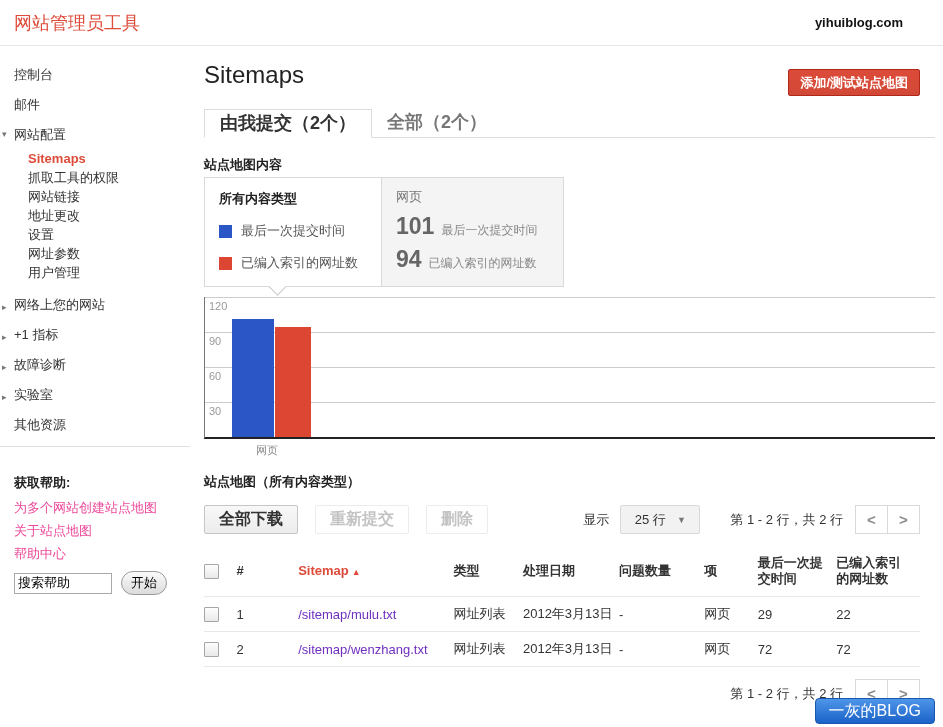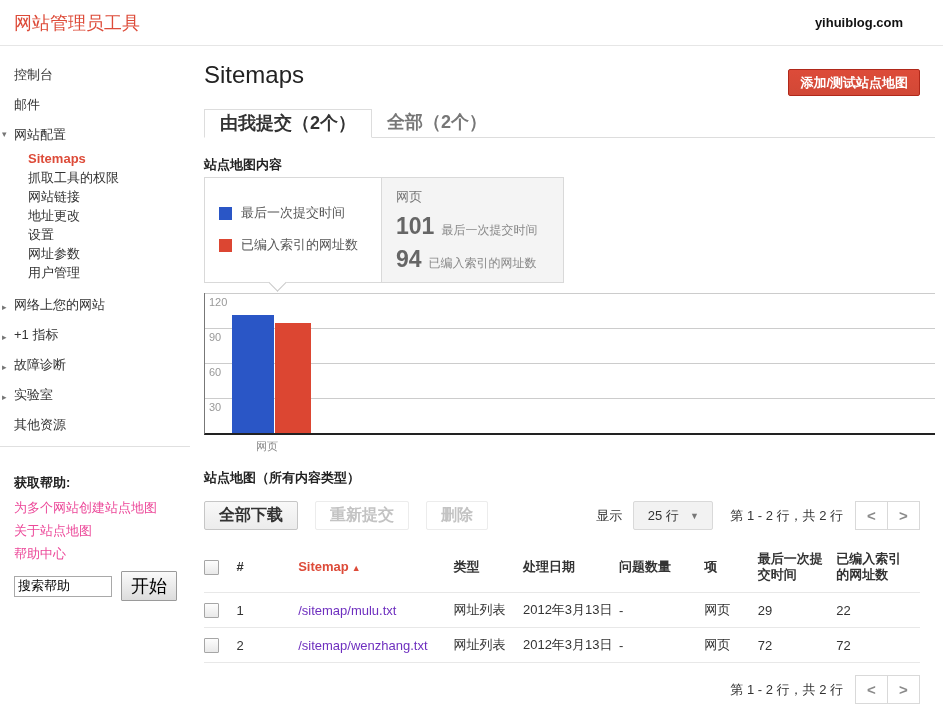--- a/index.html
+++ b/index.html
@@ -24,22 +24,22 @@
   .sub-list{margin:5px 0 14px 14px;}
   .sub-item{line-height:19px;cursor:pointer;color:#333;}
   .sub-item.active{color:#dd4b39;font-weight:bold;}
   .side-sec{position:relative;margin-bottom:13px;line-height:17px;cursor:pointer;}
   .side-divider{border:none;border-top:1px solid #e0e0e0;margin:12px 0 0 -14px;width:190px;}
   .help-title{font-weight:bold;margin-top:27px;color:#222;}
   .help-link{color:#ec4899;margin-top:9px;line-height:14px;cursor:pointer;}
   .help-search{margin-top:10px;display:flex;align-items:center;}
   .help-search input{width:90px;height:17px;border:1px solid #a9a9a9;font-size:13px;
        padding:1px 3px;font-family:inherit;}
-  .go-btn{margin-left:9px;padding:2px 9px;border:1px solid #9a9a9a;border-radius:1px;
-       background:linear-gradient(#fafafa,#dcdcdc);font-size:18px;font-family:inherit;cursor:pointer;}
+  .go-btn{margin-left:9px;padding:2px 9px;border:1px solid #9a9a9a;border-radius:12px;
+       background:linear-gradient(#fafafa,#dcdcdc);font-size:13px;font-family:inherit;cursor:pointer;}
 
   
   .main-top{display:flex;justify-content:space-between;align-items:flex-start;}
   h1{font-size:24px;font-weight:normal;color:#222;margin:0;line-height:26px;}
   .add-btn{margin-top:7px;margin-right:15px;height:27px;padding:0 11px;border-radius:2px;
        background:linear-gradient(#dd4b39,#d14836);border:1px solid #b0281a;
        color:#fff;font-weight:bold;font-size:13px;font-family:inherit;cursor:pointer;}
 
   
   .tabs{margin-top:13px;display:flex;border-bottom:1px solid #ddd;height:28px;}
@@ -79,21 +79,21 @@
   
   .toolbar{margin-top:15px;width:716px;display:flex;align-items:center;}
   .btn{height:29px;padding:0 14px;border-radius:2px;font-size:16px;font-weight:bold;
        font-family:inherit;margin-right:17px;cursor:pointer;}
   .btn.enabled{background:linear-gradient(#f8f8f8,#ececec);border:1px solid #c6c6c6;color:#333;}
   .btn.disabled{background:#fff;border:1px solid #ececec;color:#c3c3c3;cursor:default;}
   .toolbar-right{margin-left:auto;display:flex;align-items:center;}
   .show-label{margin-right:11px;color:#333;}
   .dropdown{height:29px;box-sizing:border-box;min-width:80px;background:#f2f2f2;
        border:1px solid #d9d9d9;border-radius:2px;display:flex;align-items:center;
-       justify-content:center;color:#333;margin-right:17px;cursor:pointer;}
+       justify-content:center;color:#333;margin-right:30px;cursor:pointer;}
   .dd-arrow{font-size:9px;color:#777;margin-left:11px;}
   .range{color:#333;margin-right:12px;}
   .pager{display:flex;}
   .pager-btn{width:33px;height:29px;box-sizing:border-box;background:#fff;border:1px solid #d9d9d9;
        display:flex;align-items:center;justify-content:center;color:#8a8a8a;
        font-weight:bold;font-size:15px;cursor:pointer;}
   .pager-btn + .pager-btn{margin-left:-1px;}
 
   
   table{margin-top:12px;width:716px;border-collapse:collapse;font-size:13px;}
@@ -181,20 +181,21 @@
 
       <div class="tabs">
         <div class="tab active">由我提交（2个）</div>
         <div class="tab inactive">全部（2个）</div>
       </div>
 
       <div class="sec-heading">站点地图内容</div>
 
       <div class="summary-box">
         <div class="panel-left">
+          <div class="pl-title">所有内容类型</div>
           <div class="legend-row">
             <span class="legend-sq" style="background: rgb(42, 86, 198);"></span>
             <span class="legend-label">最后一次提交时间</span>
           </div>
           <div class="legend-row">
             <span class="legend-sq" style="background: rgb(220, 70, 50);"></span>
             <span class="legend-label">已编入索引的网址数</span>
           </div>
           <div class="pointer"></div>
         </div>
@@ -292,13 +293,14 @@
       <div class="table-footer">
         <span class="range">第 1 - 2 行，共 2 行</span>
         <div class="pager">
           <div class="pager-btn">&lt;</div>
           <div class="pager-btn">&gt;</div>
         </div>
       </div>
     </main>
   </div>
 
+  <div class="badge">一灰的BLOG</div>
 </div>
 
 </body></html>

